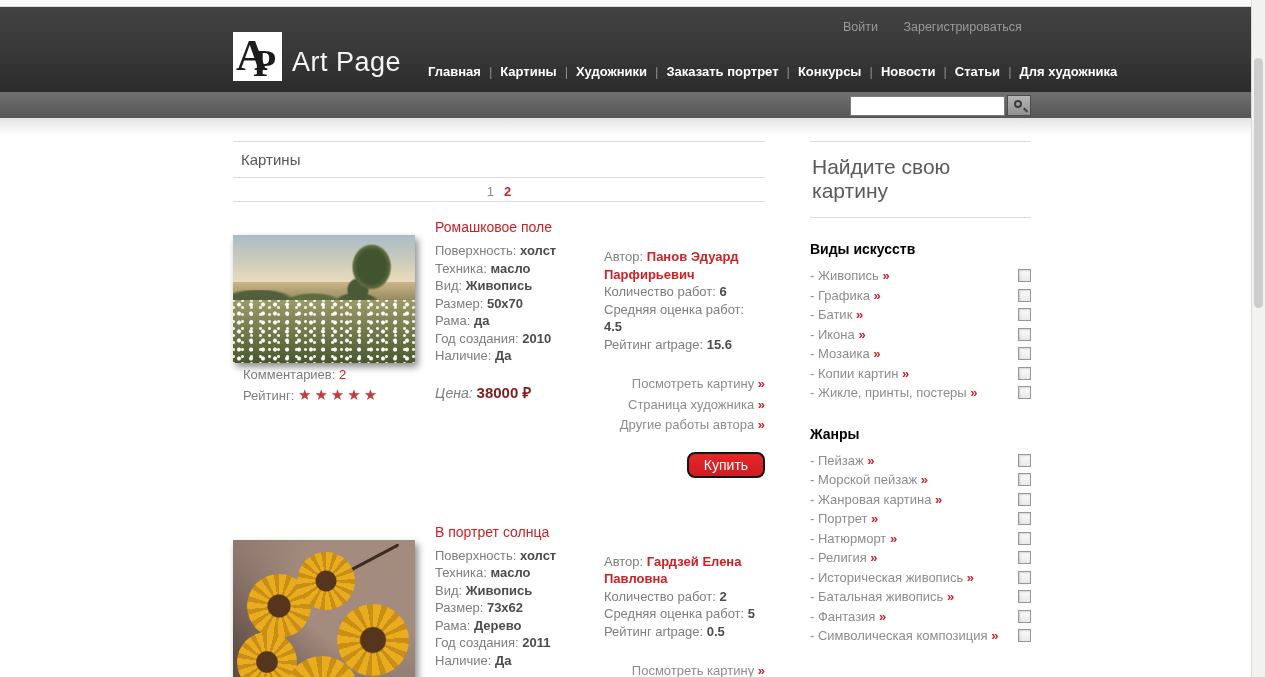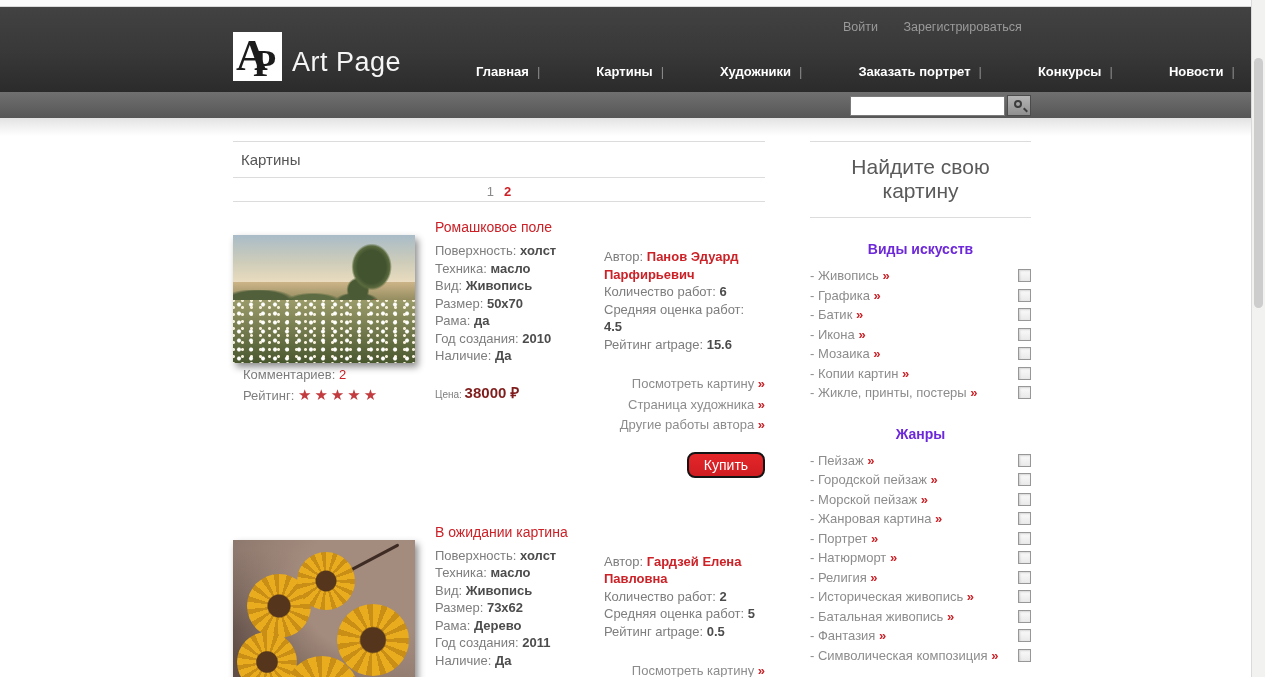--- a/index.html
+++ b/index.html
@@ -18,21 +18,21 @@
   .scroll-thumb { position:absolute; top:58px; left:2px; width:9px; height:250px; background:#cdcdcd; border-radius:5px; }
 
   
   .auth { position:absolute; top:13px; left:843px; font-size:12.5px; color:#9a9a9a; }
   .auth a { color:#9a9a9a; text-decoration:none; margin-right:22px; cursor:pointer; }
   .logo { position:absolute; top:25px; left:233px; width:49px; height:49px; background:#fff; cursor:pointer; }
   .logo .la { position:absolute; left:3px; top:-2px; font-family:"Liberation Serif",serif; font-weight:bold; font-size:44px; color:#1c1c1c; }
   .logo .lp { position:absolute; left:20px; top:9px; font-family:"Liberation Serif",serif; font-weight:bold; font-size:38px; color:#1c1c1c; }
   .brand { position:absolute; top:40px; left:292px; font-size:27px; font-weight:300; letter-spacing:.5px; color:#f5f5f5;text-align:center; }
   .nav { position:absolute; top:57px; left:428px; font-size:13px; font-weight:bold; white-space:nowrap; }
-  .nav-link { color:#ffffff; text-decoration:none; cursor:pointer;margin-left:48px; }
+  .nav-link { color:#ffffff; text-decoration:none; cursor:pointer; }
   .nav-sep { color:#8a8a8a; margin:0 8px; font-weight:normal; }
 
   
   .search { position:absolute; top:95px; left:850px; display:flex; align-items:center; }
   .search input { width:155px; height:20px; border:1px solid #7a7a7a; background:#fff; font-size:12px; padding:0 4px; outline:none; }
   .search-btn { width:24px; height:21px; margin-left:2px; border:1px solid #4c4c4c;
                 background:linear-gradient(180deg,#b5b5b5,#8f8f8f); position:relative; cursor:pointer; }
   .mag { position:absolute; left:6px; top:4px; width:8px; height:8px; border:2px solid #3d3d3d; border-radius:50%; }
   .mag::after { content:""; position:absolute; left:7px; top:7px; width:5px; height:2px; background:#3d3d3d; transform:rotate(45deg); }
 
@@ -53,21 +53,21 @@
   .stars { color:#c13b3f; font-size:15px; letter-spacing:3px; }
   .red { color:#cb2127; }
   .bold { font-weight:bold; }
 
   .title { font-size:14px; font-weight:normal; color:#cb2127; margin-bottom:7px; cursor:pointer; }
   .drow { line-height:17.5px; }
   .lab { color:#7d7d7d; }
   .val { color:#4c4c4c; font-weight:bold; }
   .details { margin-top:6px; }
   .price { margin-top:17px; font-size:14px; }
-  .price .lab { font-size:10px; }
+  .price .lab { font-size:14px;font-style:italic; }
   .pval { color:#7f1d1d; font-weight:bold; font-size:15px; }
 
   .l-right { padding-top:29px;margin-left:12px; }
   .author-line a { text-decoration:none; cursor:pointer; }
   .links { margin-top:21px; text-align:right; }
   .ilink { display:block; color:#8c8c8c; text-decoration:none; line-height:20.5px; cursor:pointer; }
   .arrow { color:#cb2127; font-weight:bold; }
   .buy { display:block; margin:16px 0 0 auto; width:78px; height:26px;
          background:linear-gradient(#e52629,#cf1d22); color:#fff; font-size:14px;
          border:2px solid #141414; border-radius:8px; cursor:pointer; font-family:inherit; }
@@ -98,23 +98,23 @@
   .art-sun .f { border-radius:50%;
       background:radial-gradient(circle,#55361d 0 24%,rgba(0,0,0,0) 27%),
                  repeating-conic-gradient(#e9ac1e 0 14deg,#c98e15 14deg 24deg); }
   .art-sun .f1 { left:14px;  top:34px;  width:64px; height:64px; }
   .art-sun .f2 { left:64px;  top:12px;  width:58px; height:58px; }
   .art-sun .f3 { left:4px;   top:92px;  width:60px; height:60px; }
   .art-sun .f4 { left:52px;  top:116px; width:74px; height:74px; }
   .art-sun .f5 { left:104px; top:64px;  width:72px; height:72px; }
 
   
-  .sidebar { position:absolute; left:810px; top:141px; width:221px;text-align:center; }
+  .sidebar { position:absolute; left:810px; top:141px; width:221px; }
   .sb-title { font-size:21px; color:#5a5a5a; padding:13px 2px 14px; border-top:1px solid #dcdcdc; border-bottom:1px solid #dcdcdc; }
-  .sb-head { font-size:14px; color:#6d28d9; font-weight:bold; margin:23px 0 9px; }
+  .sb-head { font-size:14px; color:#000000; font-weight:bold; margin:23px 0 9px; }
   .sb-row { display:flex; justify-content:space-between; align-items:center; height:19.5px; }
   .sb-link { font-size:13px; color:#8c8c8c; text-decoration:none; cursor:pointer; white-space:nowrap; }
   .cb { width:13px; height:13px; border:1px solid #979797; flex:0 0 13px;
         background:linear-gradient(#fbfbfb,#e9e9e9); box-shadow:inset 1px 1px 2px rgba(0,0,0,.15); cursor:pointer; }
 </style>
 </head>
 <body>
 
 <div class="page">
 
@@ -195,21 +195,21 @@
               <i class="stem"></i>
               <i class="leaf"></i>
               <i class="f f1"></i>
               <i class="f f2"></i>
               <i class="f f3"></i>
               <i class="f f5"></i>
               <i class="f f4"></i>
             </div>
           </div>
           <div class="l-mid">
-            <h3 class="title">В ожидании картина</h3>
+            <h3 class="title">В портрет солнца</h3>
             <div class="details">
               <div class="drow"><span class="lab">Поверхность: </span><span class="val">холст</span></div>
               <div class="drow"><span class="lab">Техника: </span><span class="val">масло</span></div>
               <div class="drow"><span class="lab">Вид: </span><span class="val">Живопись</span></div>
               <div class="drow"><span class="lab">Размер: </span><span class="val">73x62</span></div>
               <div class="drow"><span class="lab">Рама: </span><span class="val">Дерево</span></div>
               <div class="drow"><span class="lab">Год создания: </span><span class="val">2011</span></div>
               <div class="drow"><span class="lab">Наличие: </span><span class="val">Да</span></div>
             </div>
             <div class="price"><span class="lab">Цена: </span><span class="pval">10000 ₽</span></div>
@@ -259,24 +259,20 @@
         <div class="sb-row">
           <a class="sb-link">- Жикле, принты, постеры <span class="arrow">»</span></a>
           <span class="cb"></span>
         </div>
         <h4 class="sb-head">Жанры</h4>
         <div class="sb-row">
           <a class="sb-link">- Пейзаж <span class="arrow">»</span></a>
           <span class="cb"></span>
         </div>
         <div class="sb-row">
-          <a class="sb-link">- Городской пейзаж <span class="arrow">»</span></a>
-          <span class="cb"></span>
-        </div>
-        <div class="sb-row">
           <a class="sb-link">- Морской пейзаж <span class="arrow">»</span></a>
           <span class="cb"></span>
         </div>
         <div class="sb-row">
           <a class="sb-link">- Жанровая картина <span class="arrow">»</span></a>
           <span class="cb"></span>
         </div>
         <div class="sb-row">
           <a class="sb-link">- Портрет <span class="arrow">»</span></a>
           <span class="cb"></span>

